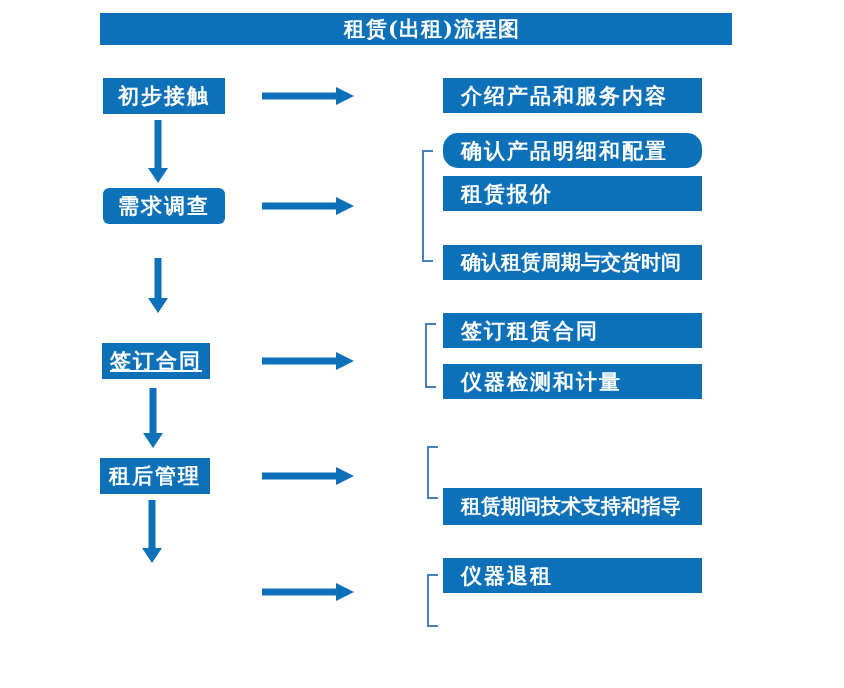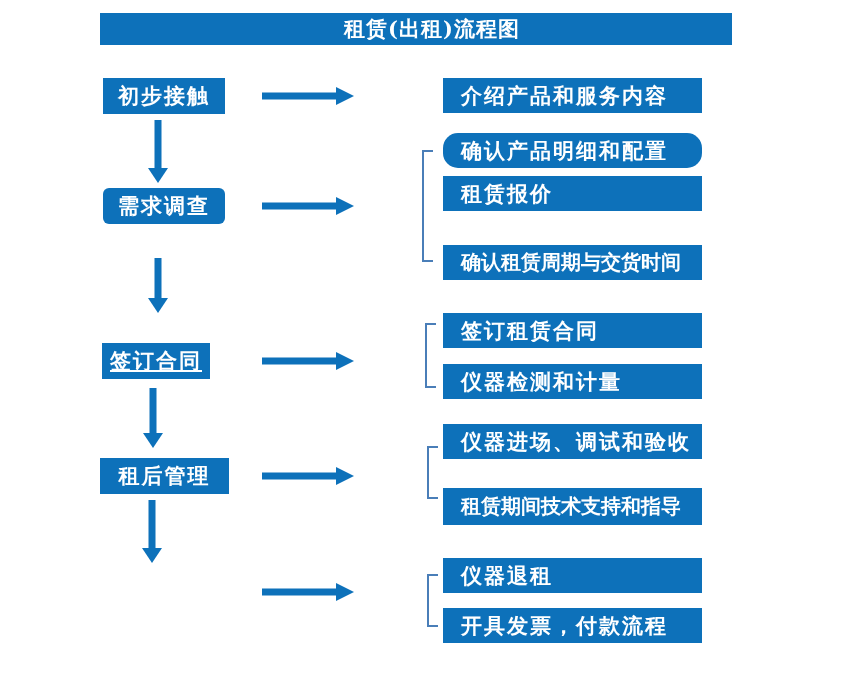--- a/index.html
+++ b/index.html
@@ -50,32 +50,30 @@
 </head>
 <body>
 
 <div class="stage">
 
   <div class="titlebar">租赁(出租)流程图</div>
 
   <div class="box step" style="left:103px; top:78px;  width:122px;">初步接触</div>
   <div class="box step" style="left:103px; top:188px; width:122px;border-radius:6px;">需求调查</div>
   <div class="box step" style="left:102px; top:343px; width:108px;text-decoration:underline;">签订合同</div>
-  <div class="box step" style="left:100px; top:458px; width:129px;">租后管理</div>
+  <div class="box step" style="left:100px; top:458px; width:110px;">租后管理</div>
 
   <div class="box detail" style="top:78px;">介绍产品和服务内容</div>
   <div class="box detail" style="top:133px;border-radius:15px;">确认产品明细和配置</div>
   <div class="box detail" style="top:176px;">租赁报价</div>
   <div class="box detail tight" style="top:245px;">确认租赁周期与交货时间</div>
   <div class="box detail" style="top:313px;">签订租赁合同</div>
   <div class="box detail" style="top:364px;">仪器检测和计量</div>
-  <div class="box detail" style="top:424px;">仪器进场、调试和验收</div>
   <div class="box detail" style="top:558px;">仪器退租</div>
   <div class="box detail tight" style="top:488px; height:37px;">租赁期间技术支持和指导</div>
-  <div class="box detail" style="top:608px;">开具发票，付款流程</div>
 
   <div class="arrow" style="left:262px; top:87px;">
     <svg width="92" height="18">
         <rect x="0" y="5.5" width="75" height="7" fill="#0d71ba"></rect>
         <polygon points="74,0 92,9 74,18" fill="#0d71ba"></polygon>
       </svg>
   </div>
   <div class="arrow" style="left:262px; top:197px;">
     <svg width="92" height="18">
         <rect x="0" y="5.5" width="75" height="7" fill="#0d71ba"></rect>

